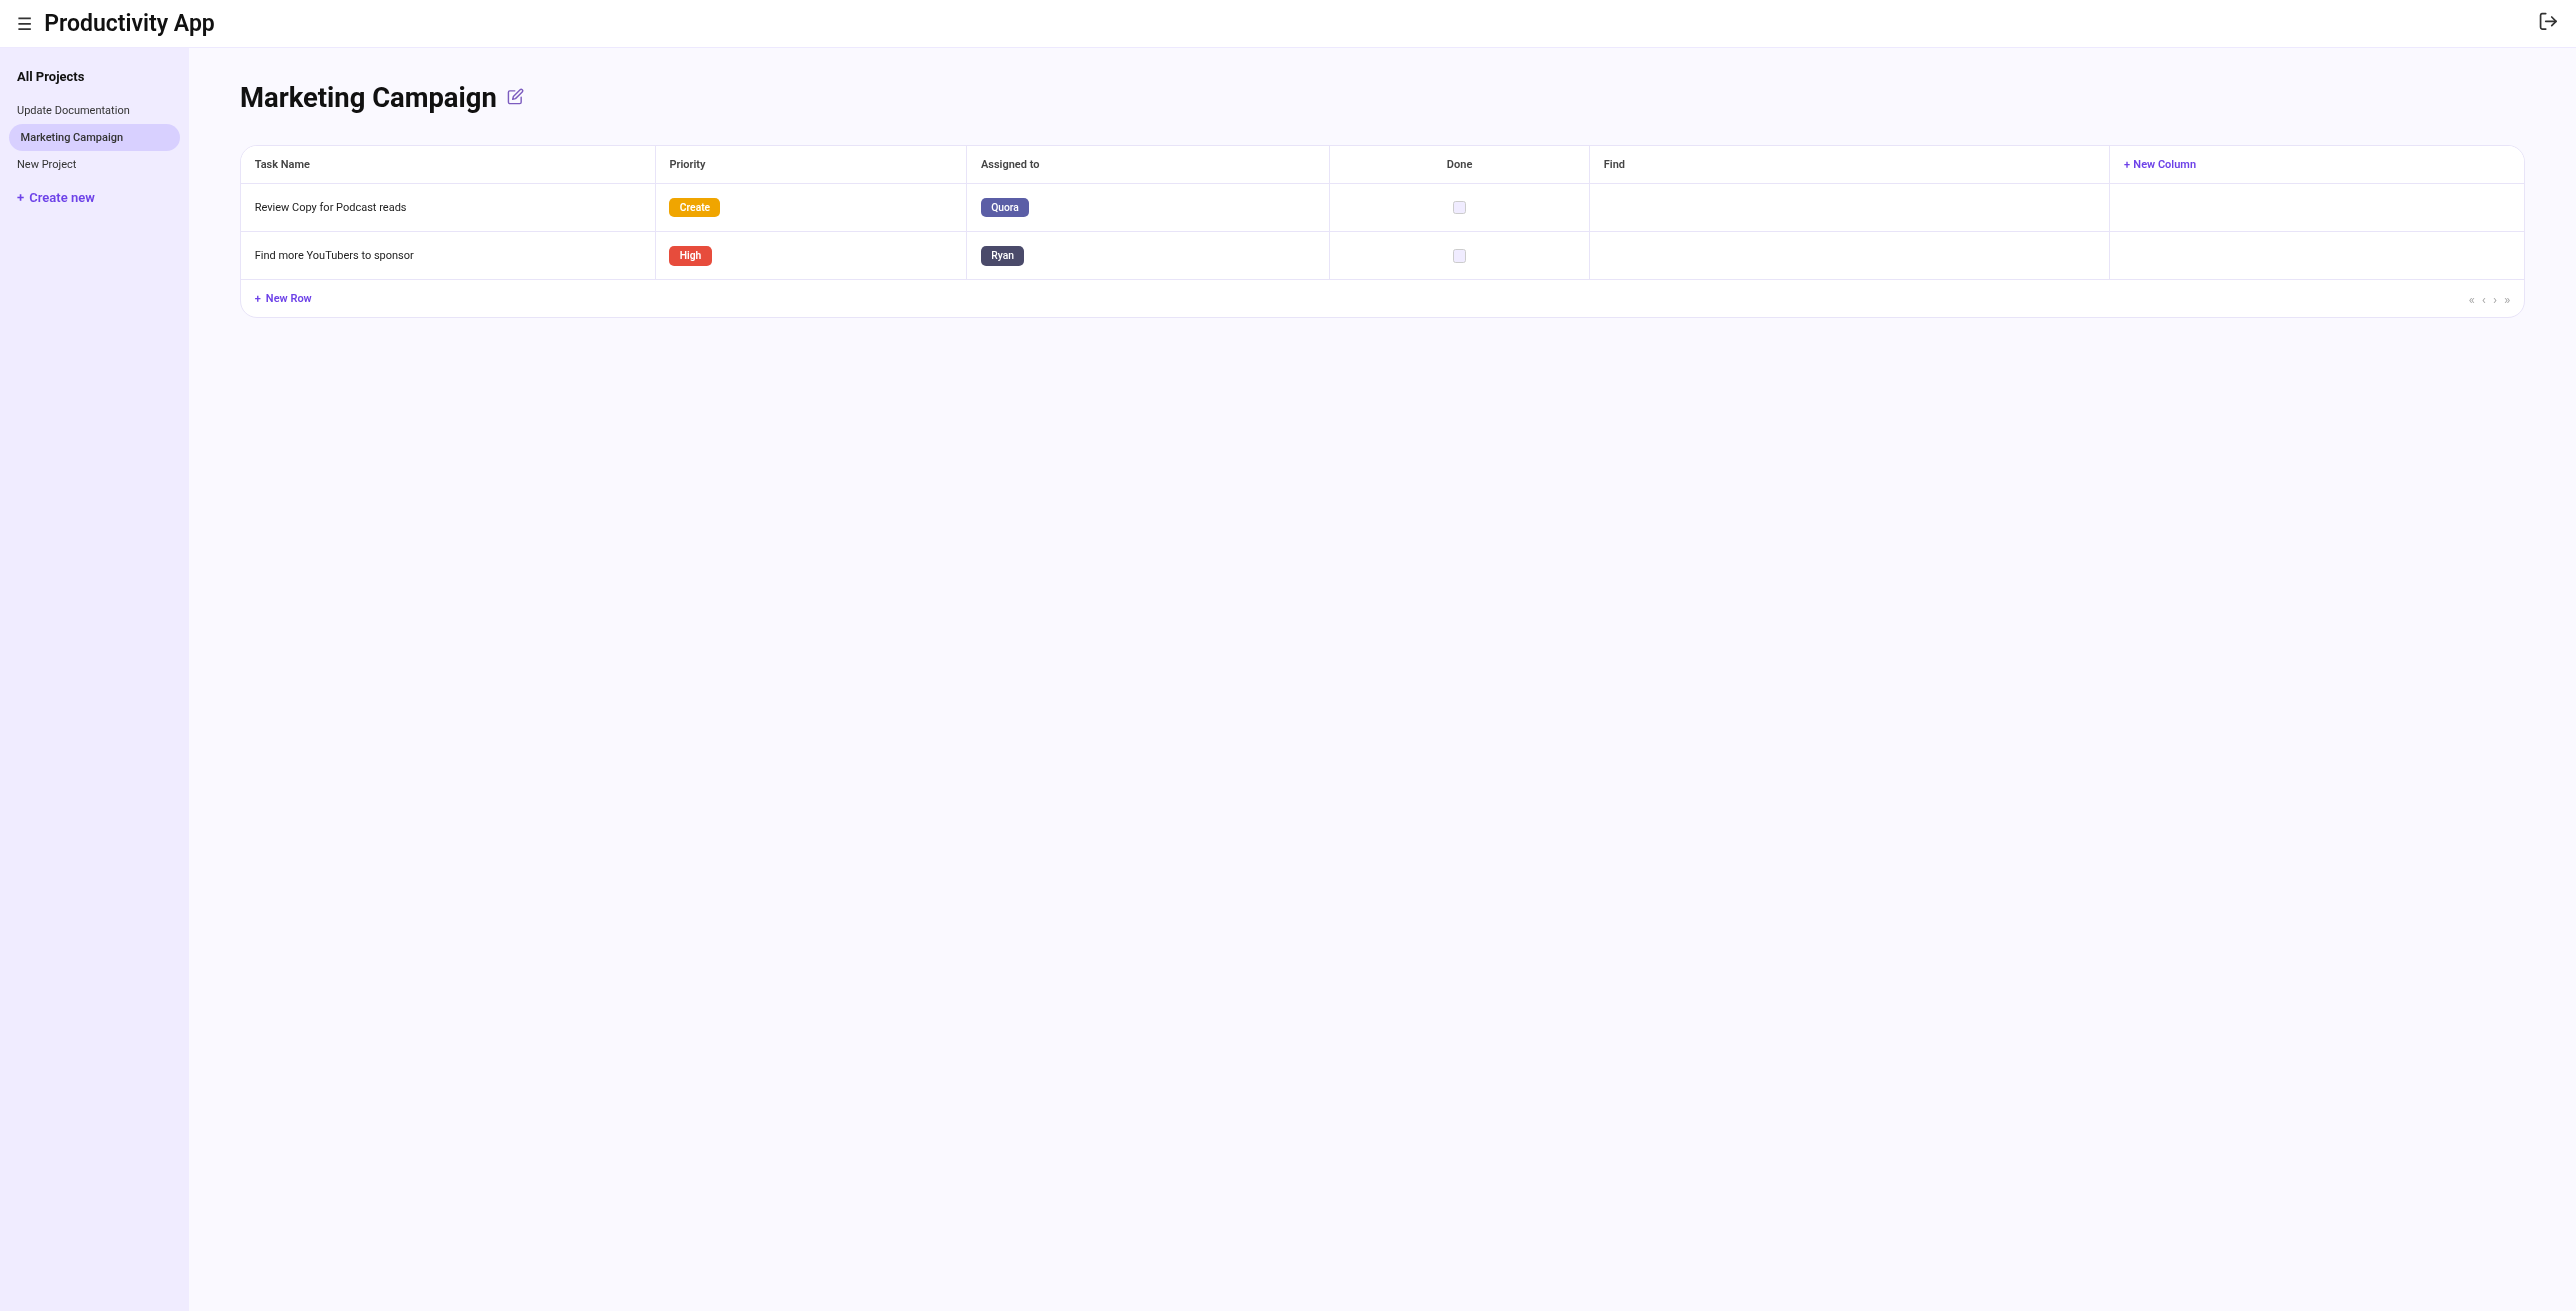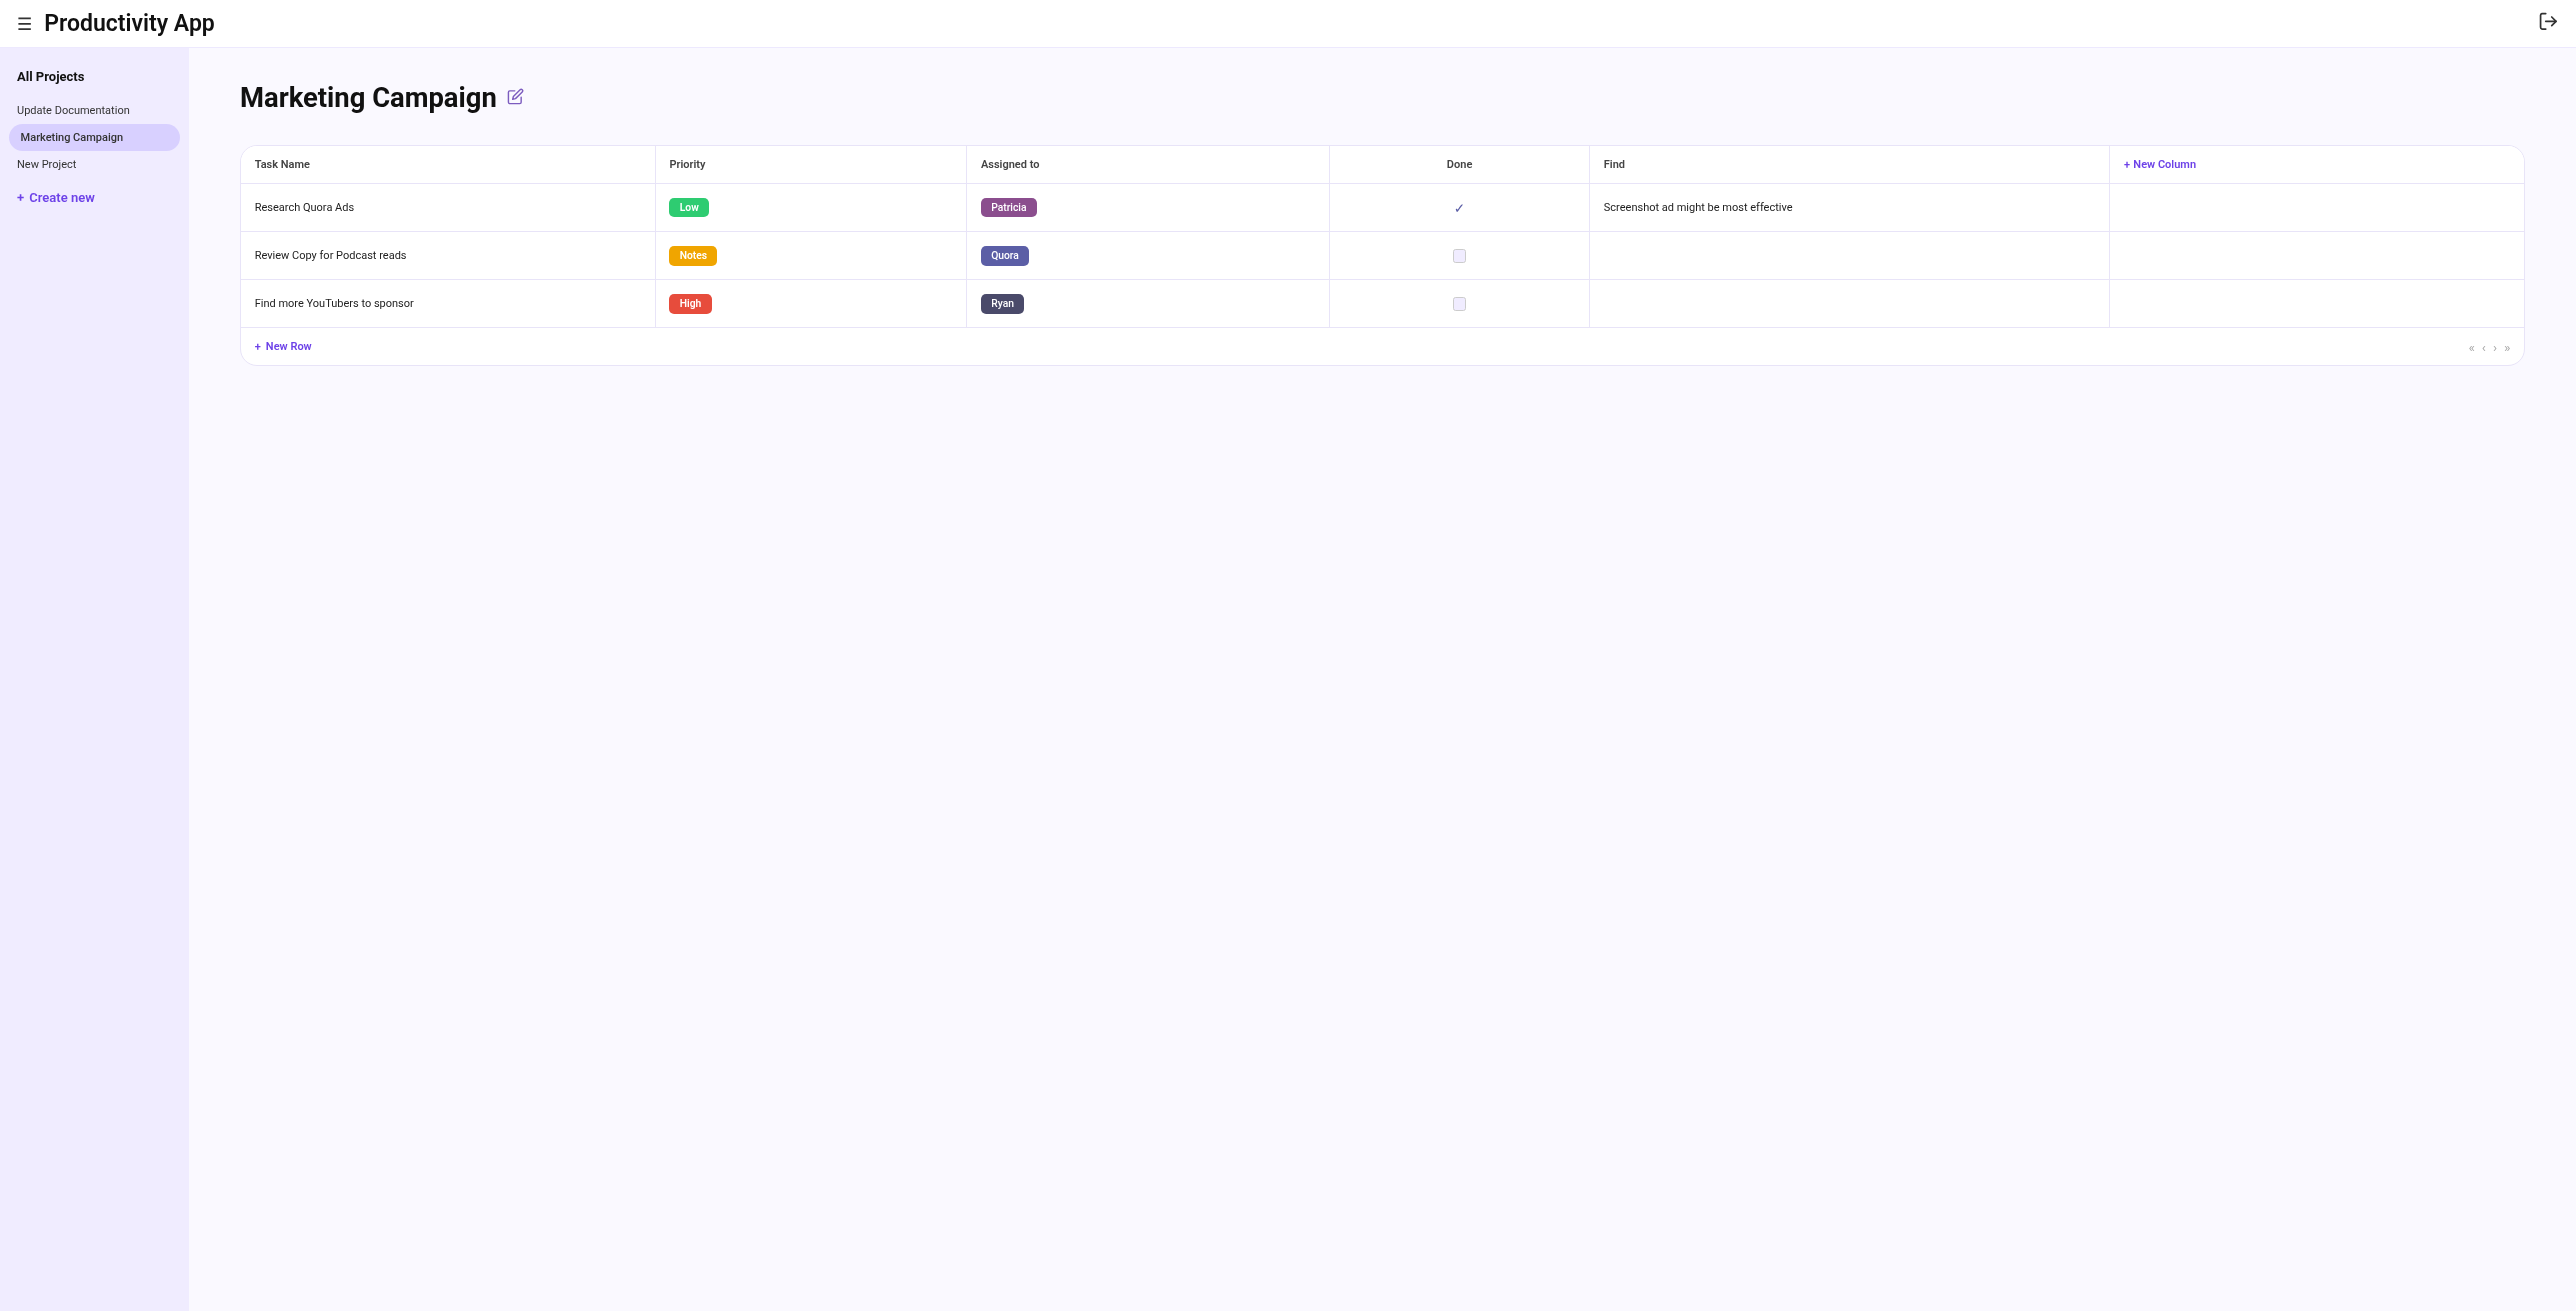--- a/index.html
+++ b/index.html
@@ -321,35 +321,23 @@
             <th class="col-new">
               <span class="new-column-header">
                 <span>+</span>
                 <span>New Column</span>
               </span>
             </th>
           </tr>
         </thead>
         <tbody id="table-body">
 
-        <tr>
-              <td class="col-task">Research Quora Ads</td>
-              <td class="col-priority"><span class="badge badge-low">Low</span></td>
-              <td class="col-assigned"><span class="assignee assignee-patricia">Patricia</span></td>
-              <td class="col-done">
-                <div class="checkbox-cell">
-                  <div class="checkbox-checked">✓</div>
-                </div>
-              </td>
-              <td class="col-notes">Screenshot ad might be most effective</td>
-              <td class="col-new"></td>
-            </tr>
             <tr>
               <td class="col-task">Review Copy for Podcast reads</td>
-              <td class="col-priority"><span class="badge badge-medium">Notes</span></td>
+              <td class="col-priority"><span class="badge badge-medium">Create</span></td>
               <td class="col-assigned"><span class="assignee assignee-brooke">Quora</span></td>
               <td class="col-done">
                 <div class="checkbox-cell">
                   <div class="checkbox-unchecked"></div>
                 </div>
               </td>
               <td class="col-notes"></td>
               <td class="col-new"></td>
             </tr>
             <tr>

